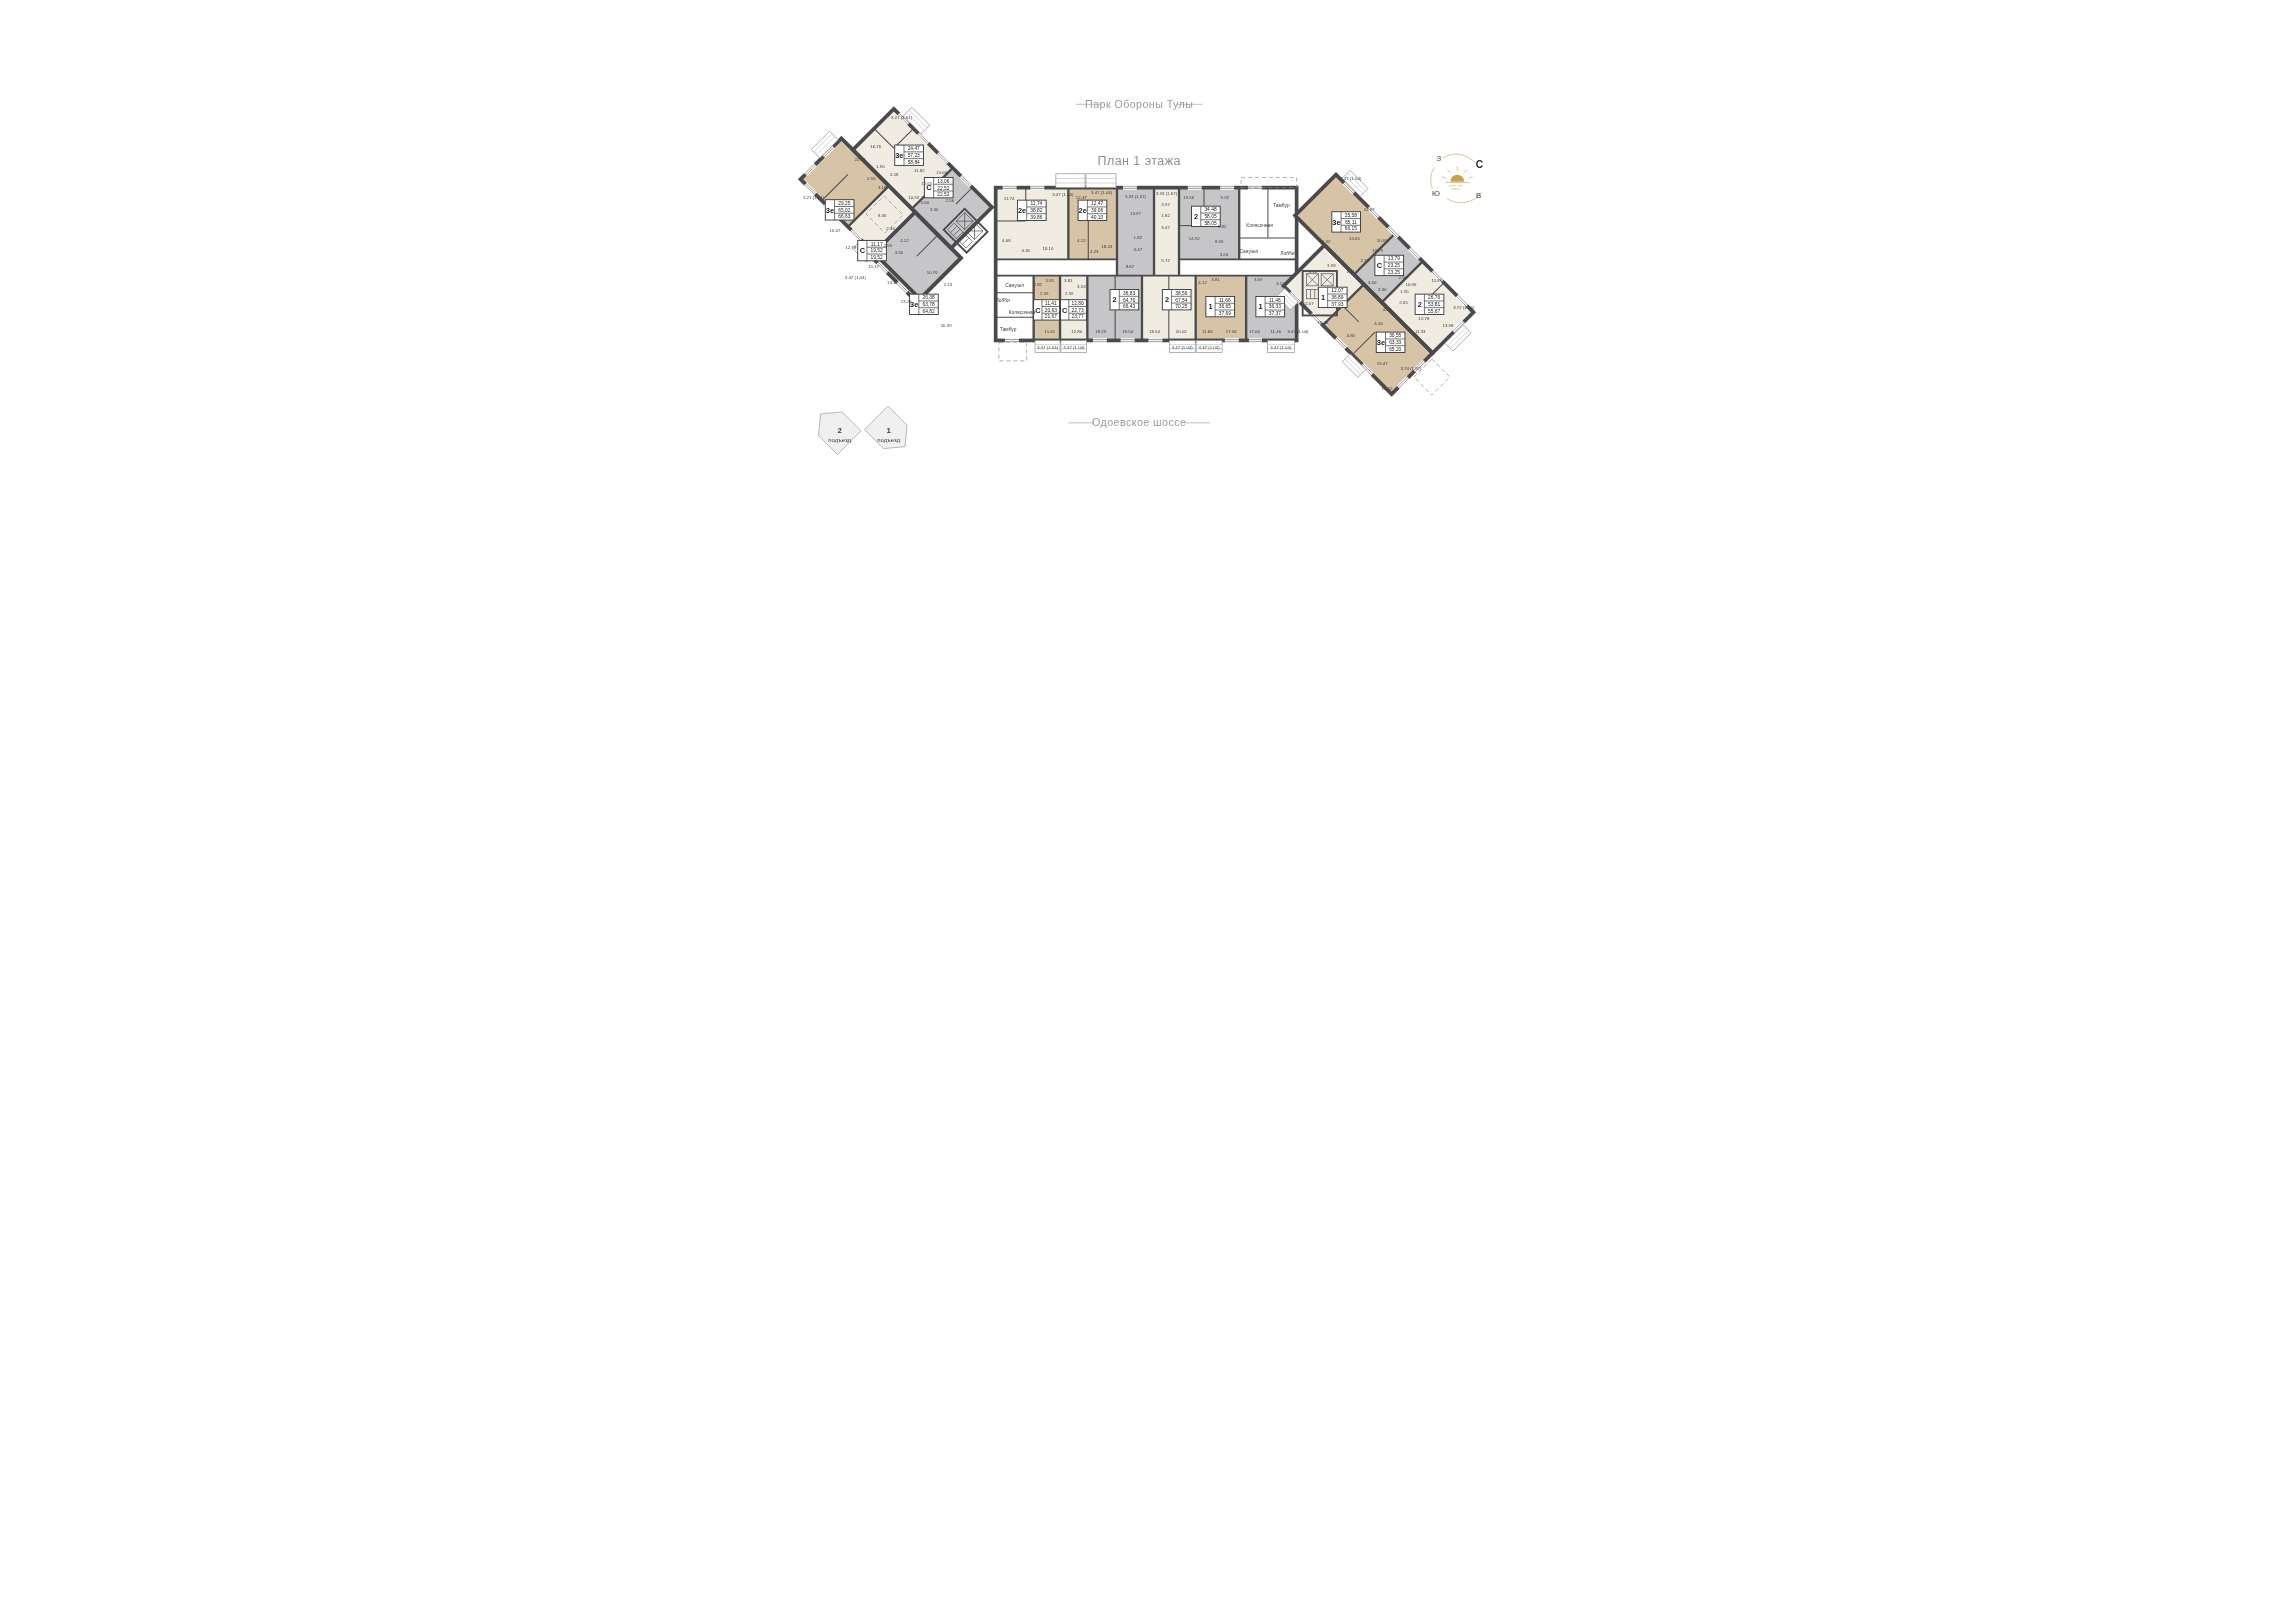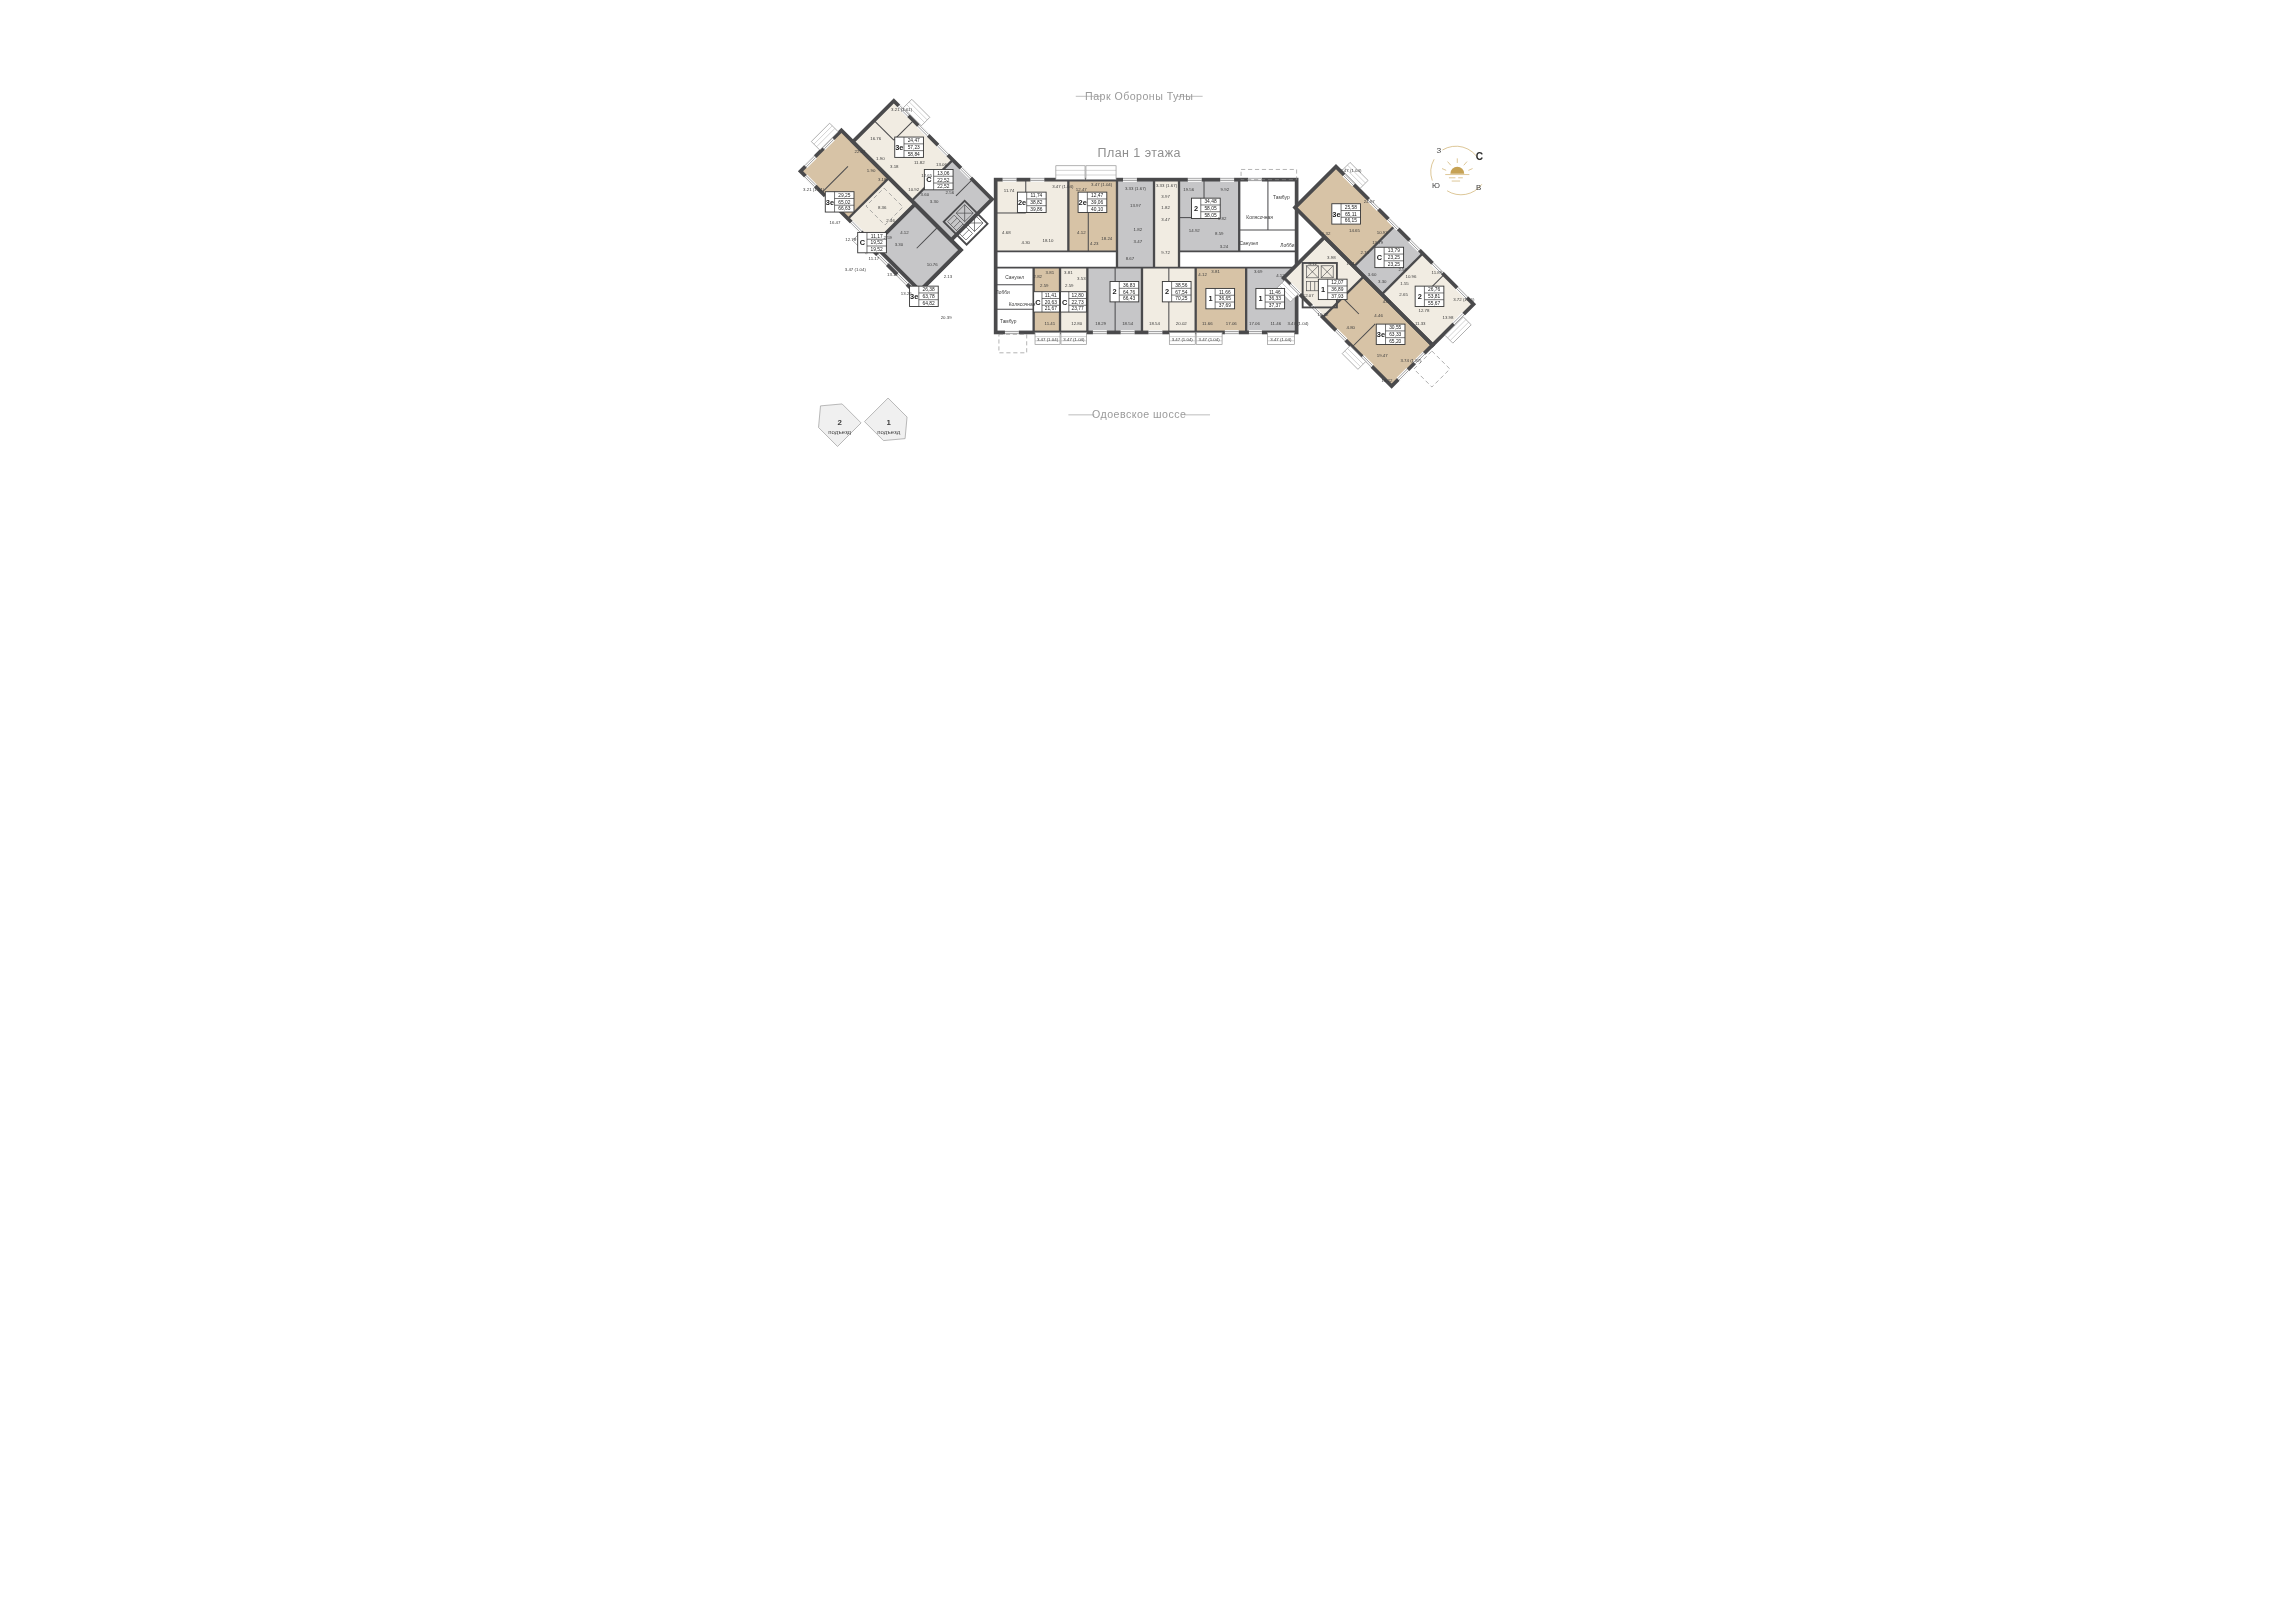--- a/index.html
+++ b/index.html
@@ -1,16 +1,16 @@
 <!DOCTYPE html>
 <html style="font-size:7.4px"><head>
 <meta charset="utf-8">
 <style>
   html,body{margin:0;padding:0;background:#ffffff;}
-  .page{width:100%;max-width:726px;margin:0 auto;}
+  .page{width:100%;max-width:726px;margin:8px auto;}
   svg{display:block;width:100%;height:auto;}
   text{font-family:"Liberation Sans",sans-serif;}
   .ap-cream{fill:#f1ece2;}
   .ap-beige{fill:#d7c3a6;}
   .ap-gray{fill:#c6c6c8;}
   .ap-white{fill:#ffffff;}
   .wall{fill:none;stroke:#4a4a4c;stroke-width:8;stroke-linejoin:miter;}
   .wall4{fill:none;stroke:#4a4a4c;stroke-width:4;}
   .div{stroke:#4a4a4c;stroke-width:5;}
   .part{stroke:#4a4a4c;stroke-width:2.2;}

